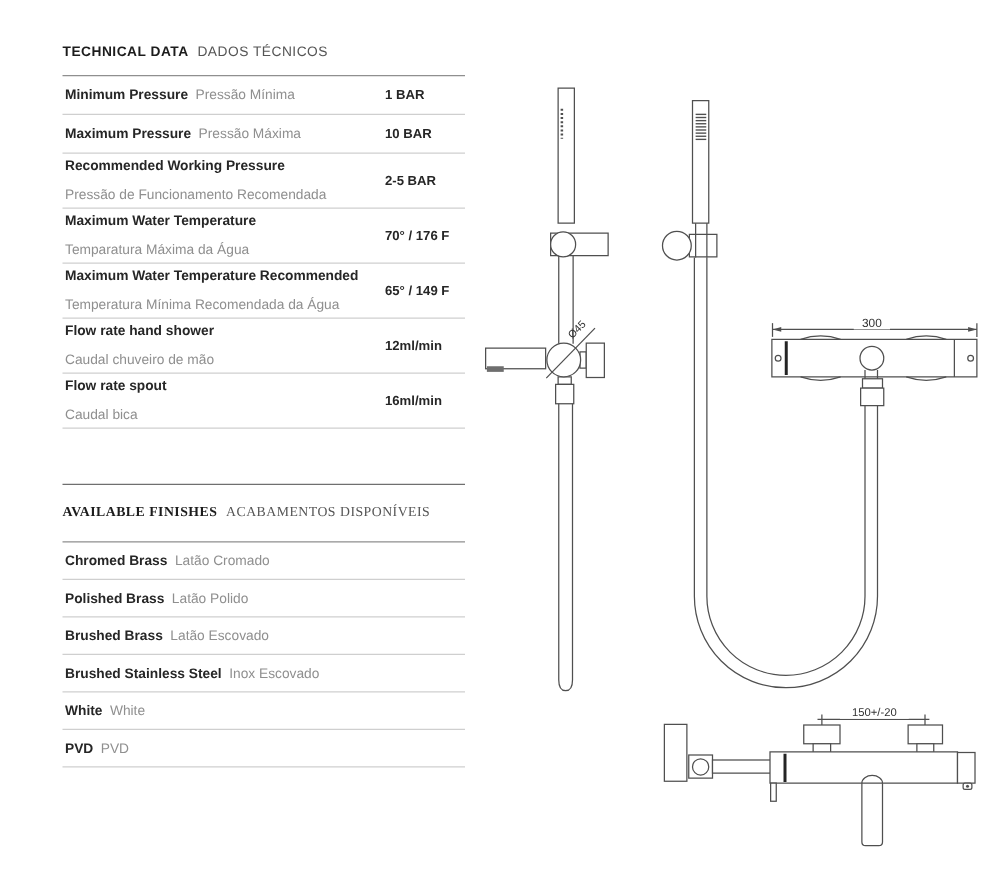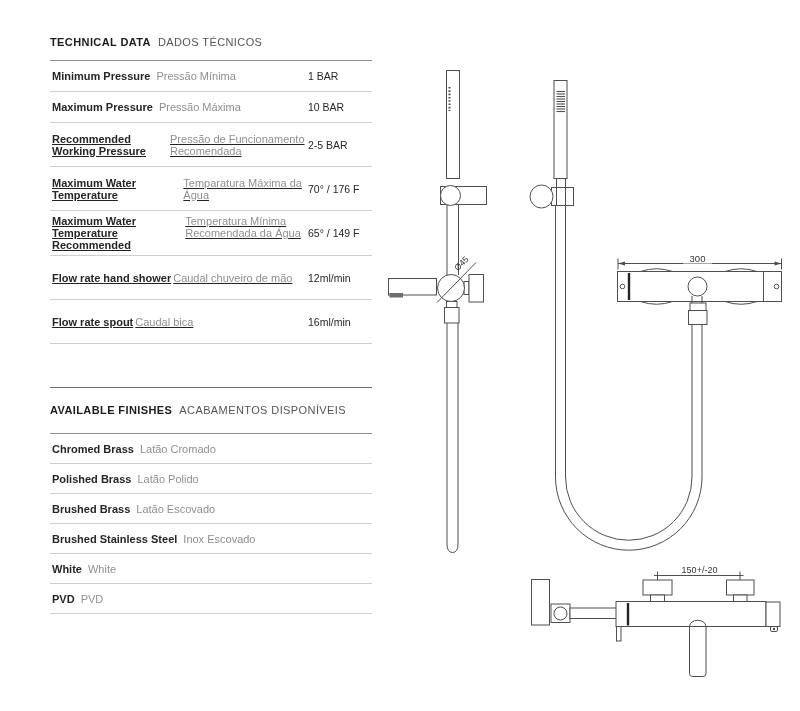--- a/index.html
+++ b/index.html
@@ -6,32 +6,32 @@
   #page{position:relative;width:800px;height:711px;background:#ffffff;overflow:hidden;
         font-family:"Liberation Sans",sans-serif;color:#222;}
   .panel{position:absolute;left:50px;width:322px;}
   .panel h2{margin:0;font-size:11px;line-height:13px;font-weight:700;letter-spacing:.4px;
             display:flex;gap:7px;align-items:baseline;white-space:nowrap;}
   .panel h2 .t-en{color:#1c1c1c;}
   .panel h2 .t-pt{color:#555;font-weight:400;}
   #tech{top:36px;}
   #tech h2{margin-bottom:11px;}
   #finishes{top:387px;border-top:1px solid #6f6f6f;}
-  #finishes h2{margin:16px 0 16px;}
+  #finishes h2{margin:16px 0 16px;font-family:Liberation Serif, serif;}
   .rows{border-bottom:1px solid #cfcfcf;}
   .t-row{display:flex;align-items:center;border-top:1px solid #cfcfcf;
          min-height:31px;padding:4px 0 4px 2px;box-sizing:border-box;}
   .rows .t-row:first-of-type{border-top-color:#8f8f8f;}
   .t-row .labels{width:256px;flex:none;display:flex;gap:6px;align-items:baseline;
                  font-size:11px;line-height:12px;}
   .t-row.two-line{min-height:44px;}
-  .t-row.two-line .labels{flex-direction:row;gap:2px;text-decoration:underline;}
+  .t-row.two-line .labels{flex-direction:column;gap:11px;}
   .t-row .en{font-weight:700;color:#262626;}
   .t-row .pt{color:#8f8f8f;font-weight:400;}
-  .t-row .value{width:64px;flex:none;font-size:10.5px;font-weight:400;color:#262626;}
+  .t-row .value{width:64px;flex:none;font-size:10.5px;font-weight:700;color:#262626;}
   .f-row{min-height:30px;text-align:center;}
   svg{position:absolute;left:0;top:0;}
   svg text{font-family:"Liberation Sans",sans-serif;}
 </style>
 </head>
 <body>
 
 <div id="page">
 
   <section id="tech" class="panel">

